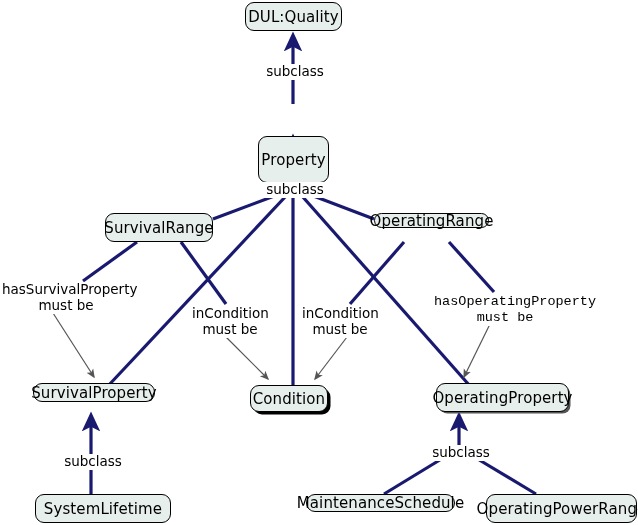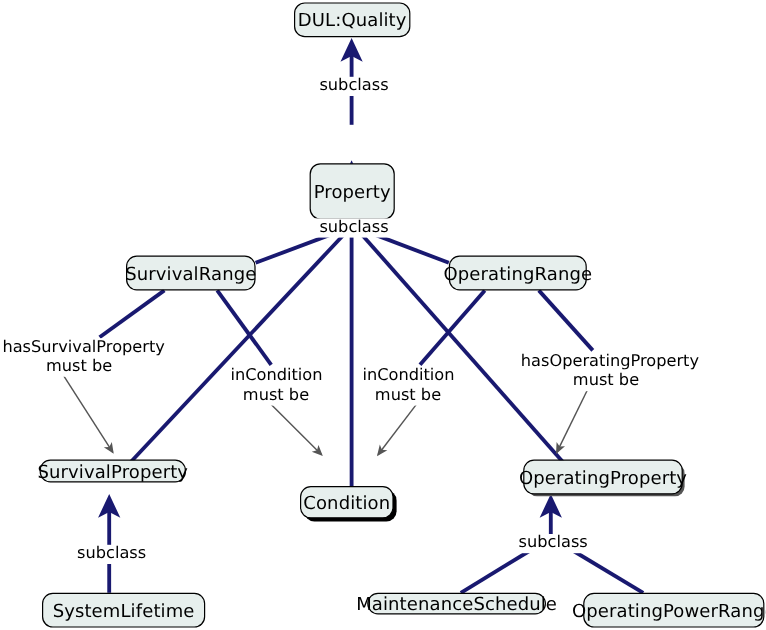--- a/index.html
+++ b/index.html
@@ -36,21 +36,20 @@
     font-family: "DejaVu Sans", sans-serif;
     display: flex;
     align-items: center;
     justify-content: center;
     white-space: nowrap;
     letter-spacing: 0.1px;
     z-index: 5;
   }
   .node.shadow {
     box-shadow: 3px 3px 0 -0.5px #000000;
-    margin-top: 20px;
   }
   .node.shadow-soft {
     box-shadow: 2.5px 2.5px 0 -1px #555555;
   }
   .edge-label {
     position: absolute;
     color: #000000;
     font-size: 13.5px;
     font-family: "DejaVu Sans", sans-serif;
     text-align: center;
@@ -144,21 +143,21 @@
   </div>
 
   <div class="node" style="left:258px; top:104px; width:71px;  height:47px;margin-top:32px;">
     <span>Property</span>
   </div>
 
   <div class="node" style="left:105px; top:213px; width:108px; height:29px;">
     <span>SurvivalRange</span>
   </div>
 
-  <div class="node" style="left:374px; top:213px; width:115px; height:29px;">
+  <div class="node" style="left:374px; top:213px; width:115px; height:15px;">
     <span>OperatingRange</span>
   </div>
 
   <div class="node" style="left:33px;  top:383px; width:122px; height:19px;">
     <span>SurvivalProperty</span>
   </div>
 
   <div class="node shadow" style="left:250px; top:385px; width:78px;  height:27px;">
     <span>Condition</span>
   </div>
@@ -185,20 +184,20 @@
 
   <div class="edge-label" style="left:0px;   top:282px; width:128px;">hasSurvivalProperty
 must be</div>
 
   <div class="edge-label" style="left:190px; top:306px; width:76px;">inCondition
 must be</div>
 
   <div class="edge-label" style="left:300px; top:306px; width:76px;">inCondition
 must be</div>
 
-  <div class="edge-label" style="left:432px; top:294px; width:142px;">hasOperatingProperty
+  <div class="edge-label" style="left:432px; top:294px; width:142px;font-family:Liberation Mono, monospace;">hasOperatingProperty
 must be</div>
 
   <div class="edge-label" style="left:60px;  top:454px; width:62px;">subclass</div>
 
   <div class="edge-label" style="left:428px; top:445px; width:62px;">subclass</div>
 
 </div>
 
 </body></html>

